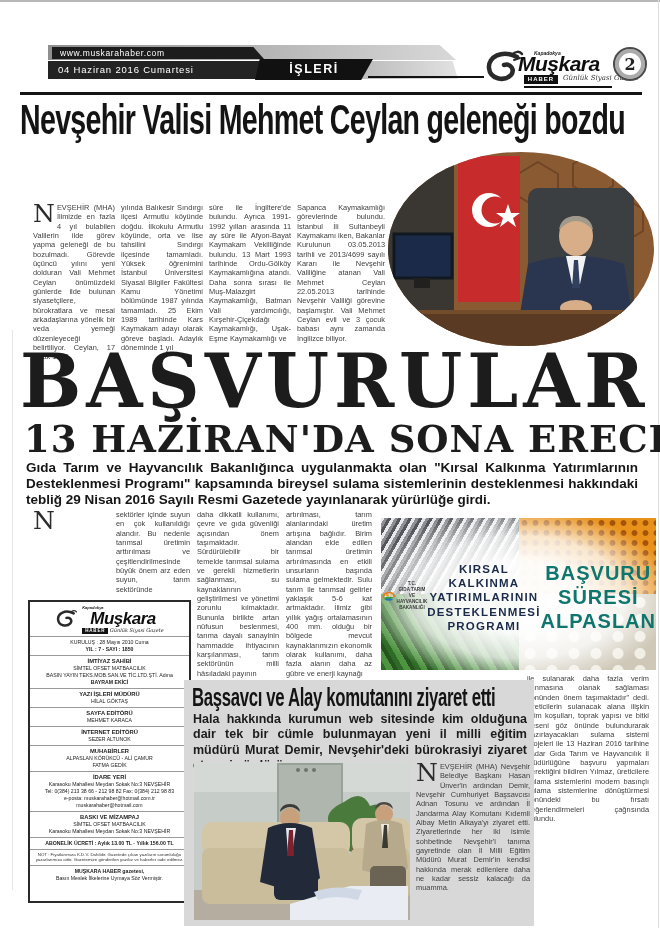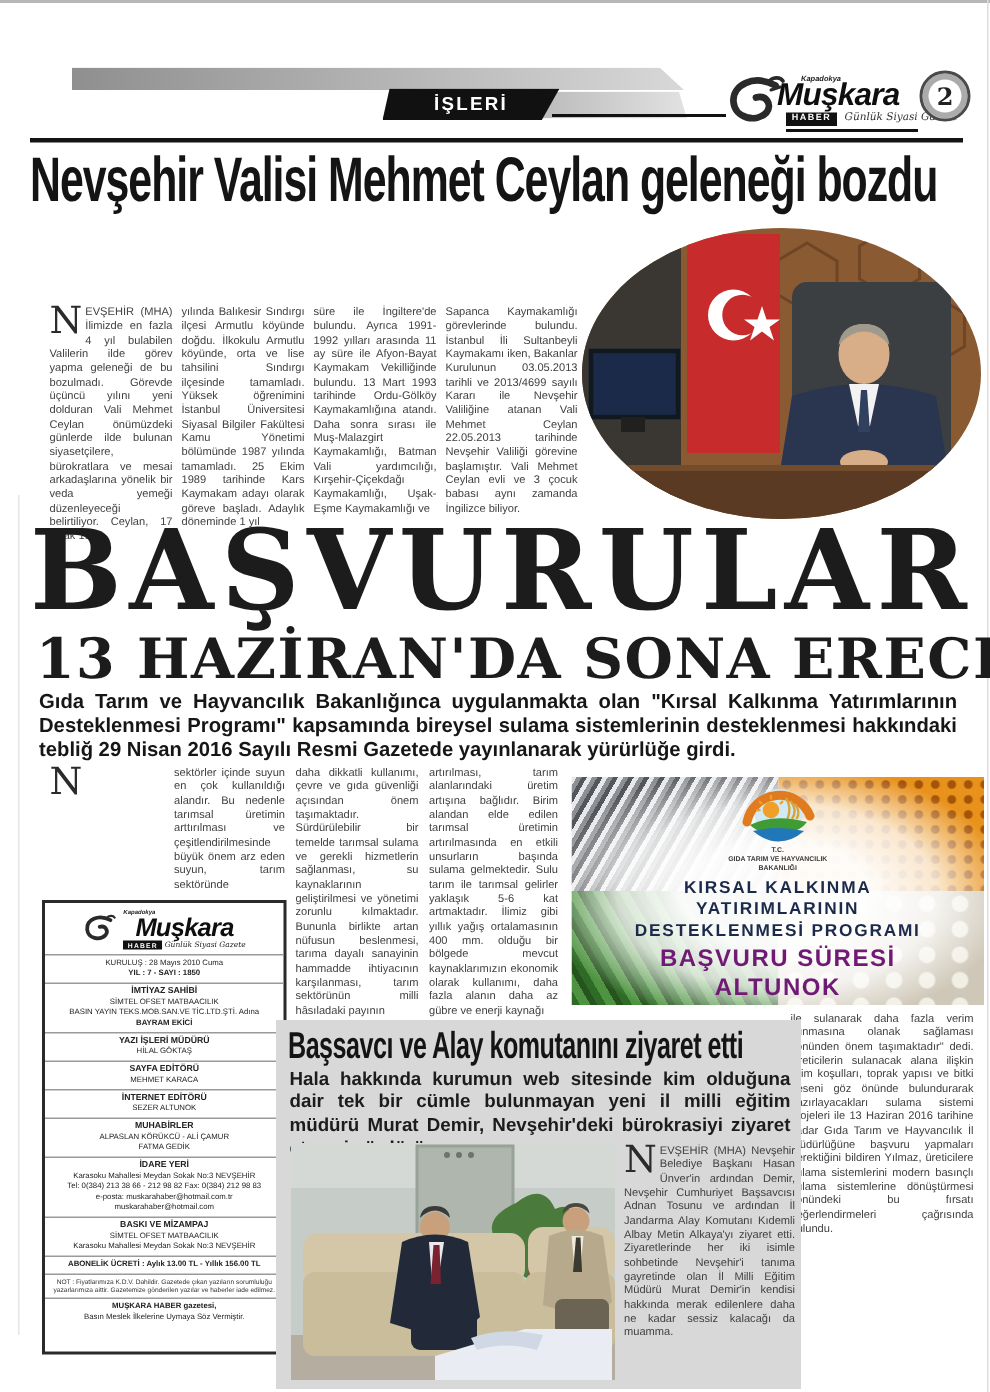--- a/index.html
+++ b/index.html
@@ -76,44 +76,46 @@
   
   .ad{left:381px;top:518px;width:275px;height:152px;overflow:hidden;}
   .ad .quad{position:absolute;width:50%;height:50%;}
   .q-fish{left:0;top:0;background:repeating-linear-gradient(120deg,#e8e8ea 0 3px,#8c9094 3px 6px,#53565a 6px 9px);}
   .q-honey{right:0;top:0;background-color:#e8921c;
            background-image:radial-gradient(circle,#a35409 2.4px,rgba(0,0,0,0) 3.4px);background-size:11px 10px;}
   .q-leaf{left:0;bottom:0;background:repeating-linear-gradient(60deg,#2e6b26 0 5px,#4e9440 5px 11px,#27531f 11px 15px);}
   .q-sheep{right:0;bottom:0;background-color:#cfc8b8;
            background-image:radial-gradient(circle,#f1eee4 5px,rgba(0,0,0,0) 6px);background-size:22px 17px;}
   .ad-overlay{position:absolute;inset:0;background:radial-gradient(ellipse at 50% 52%,rgba(255,255,255,.97) 32%,rgba(255,255,255,.78) 55%,rgba(255,255,255,0) 80%);}
-  .ad-content{position:absolute;inset:0;display:flex;flex-direction:column;align-items:center;text-align:center;padding-top:4px;}
+  .ad-content{position:absolute;inset:0;display:flex;flex-direction:row;align-items:center;text-align:center;padding-top:4px;}
   .ad-ministry{font-size:4.6px;font-weight:bold;color:#3a3a3a;line-height:1.3;}
   .ad-title{font-size:11.5px;font-weight:bold;letter-spacing:1.2px;color:#1b2a4a;line-height:1.25;margin-top:3px;}
-  .ad-alert{font-size:16px;font-weight:bold;letter-spacing:1px;color:#701a75;line-height:1.2;margin-top:2px;}
+  .ad-alert{font-size:20px;font-weight:bold;letter-spacing:1px;color:#0f766e;line-height:1.2;margin-top:2px;}
   
   .a3-box{left:184px;top:680px;width:350px;height:246px;background:#d8d8d8;}
   .a3-headline{left:192px;top:683px;width:336px;white-space:nowrap;text-decoration:underline;}
   .a3-headline span{display:inline-block;font-size:25px;font-weight:bold;letter-spacing:-.5px;color:#141414;
                     transform:scaleX(.67);transform-origin:0 50%;}
   .a3-standfirst{left:193px;top:712px;width:334px;font-size:12.5px;font-weight:bold;line-height:1.22;color:#1c1c1c;text-align:justify;}
   .a3-photo{left:194px;top:762px;width:216px;height:158px;}
   .a3-body{left:416px;top:762px;width:114px;height:160px;}
 </style>
 </head>
 <body>
 
 <div class="page">
 
   <div class="abs scan-top"></div>
   <div class="abs scan-right"></div>
   <div class="abs scan-left"></div>
 
   <div class="abs hdr-gray"></div>
+  <div class="abs hdr-www"><span>www.muskarahaber.com</span></div>
   <div class="abs hdr-gray2"></div>
+  <div class="abs hdr-date"><span>04 Haziran 2016 Cumartesi</span></div>
   <div class="abs hdr-guncel"><span>İŞLERİ</span></div>
   <div class="abs hdr-line"></div>
 
   <svg class="abs" style="left:484px;top:49px;" width="42" height="36" viewBox="0 0 42 36">
     <path d="M33 8 C18 0 4 8 5 19 C6 30 20 33 27 26 C31 21 27 14 20 16" fill="none" stroke="#2a2a2a" stroke-width="4.5" stroke-linecap="round"></path>
     <path d="M28 6 C31 2 36 2 38 5" fill="none" stroke="#2a2a2a" stroke-width="2.5" stroke-linecap="round"></path>
     <path d="M30 11 L36 9" stroke="#2a2a2a" stroke-width="2" stroke-linecap="round"></path>
   </svg>
   <div class="abs logo-region">Kapadokya</div>
   <div class="abs logo-brand">Muşkara</div>
@@ -205,21 +207,21 @@
         <div>GIDA TARIM VE HAYVANCILIK</div>
         <div>BAKANLIĞI</div>
       </div>
       <div class="ad-title">
         <div>KIRSAL KALKINMA</div>
         <div>YATIRIMLARININ</div>
         <div>DESTEKLENMESİ PROGRAMI</div>
       </div>
       <div class="ad-alert">
         <div>BAŞVURU SÜRESİ</div>
-        <div>ALTUNOK</div>
+        <div>ALPASLAN</div>
       </div>
     </div>
   </div>
 
   <div class="abs masthead">
     <div class="mh-sec mh-logo">
       <svg width="24" height="20" viewBox="0 0 42 36">
         <path d="M33 8 C18 0 4 8 5 19 C6 30 20 33 27 26 C31 21 27 14 20 16" fill="none" stroke="#2a2a2a" stroke-width="4.5" stroke-linecap="round"></path>
         <path d="M28 6 C31 2 36 2 38 5" fill="none" stroke="#2a2a2a" stroke-width="2.5" stroke-linecap="round"></path>
       </svg>

